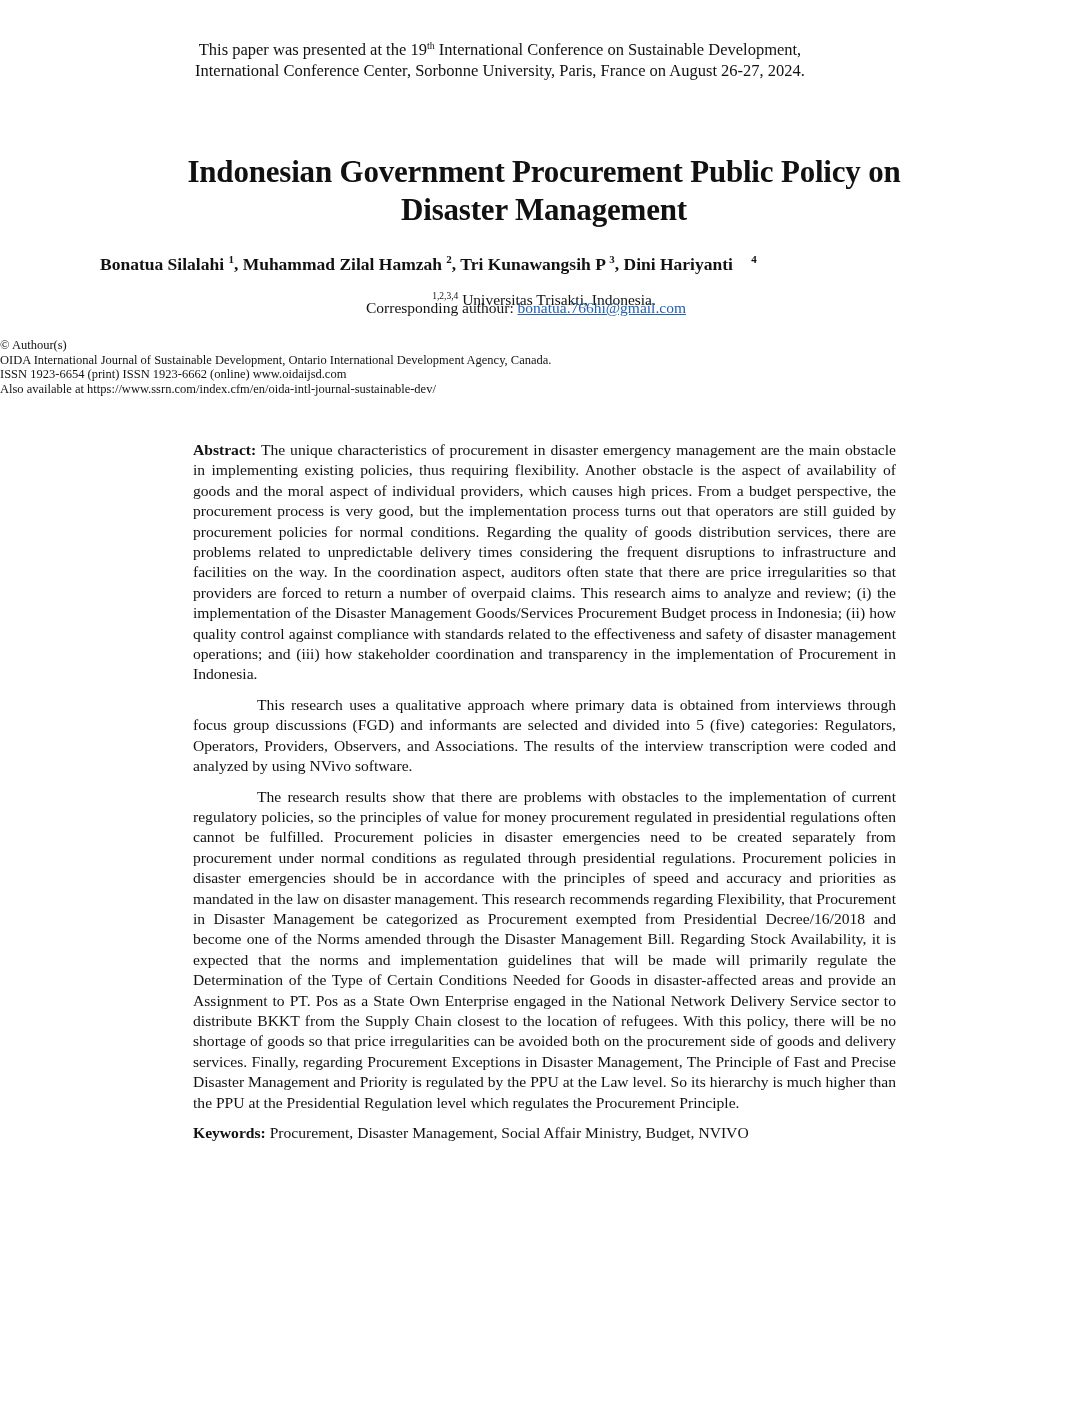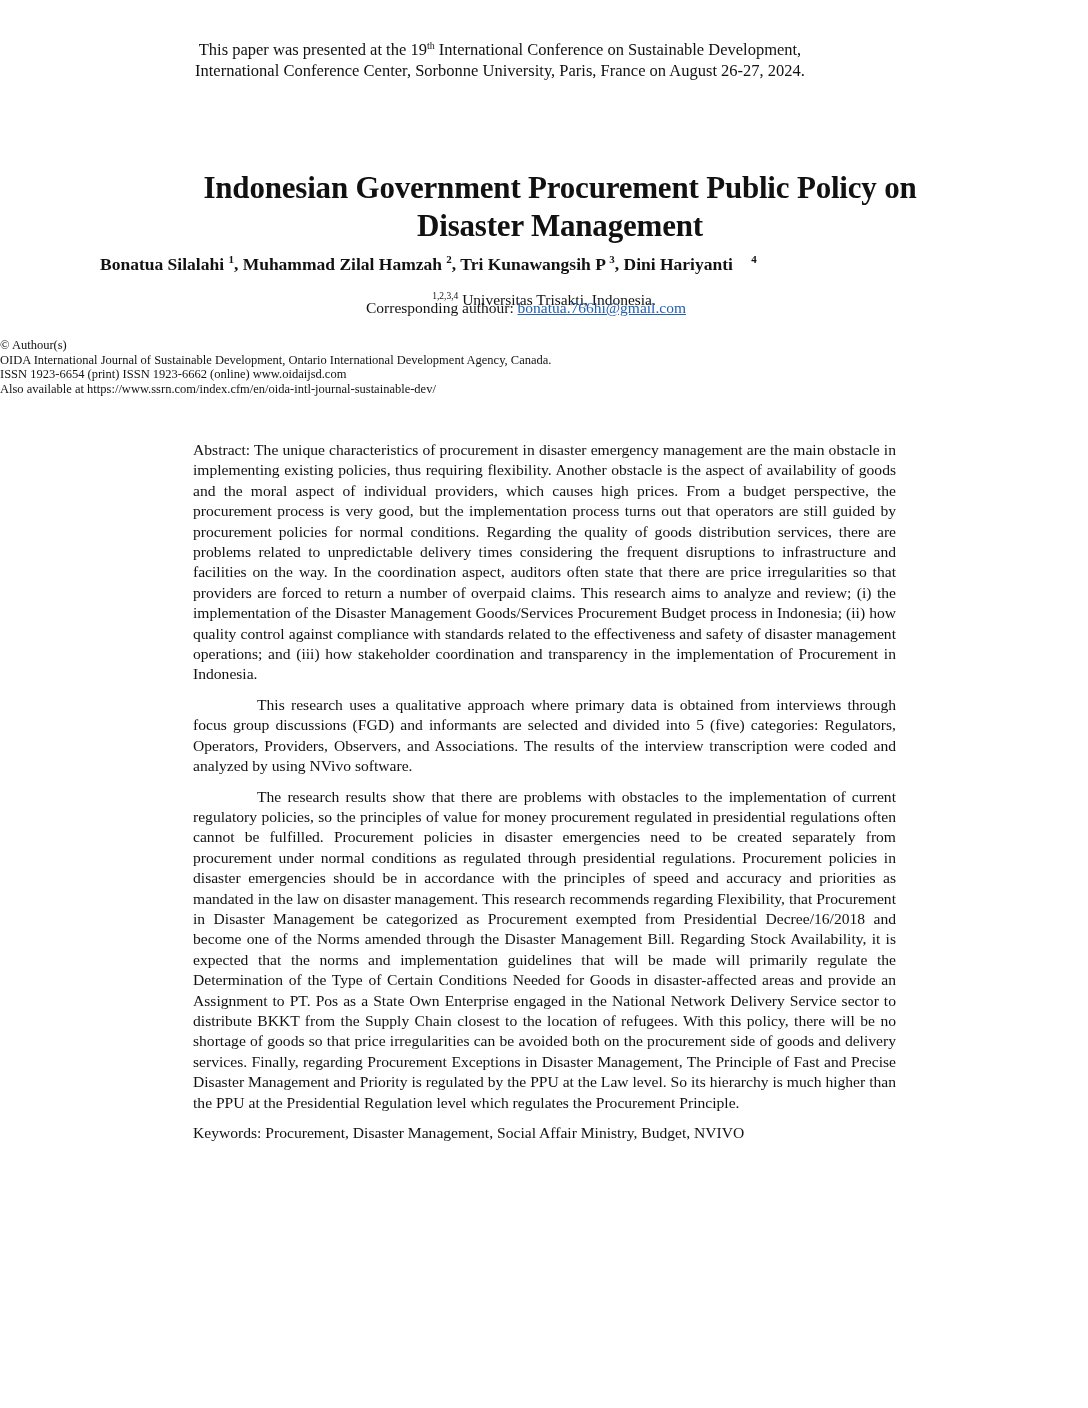--- a/index.html
+++ b/index.html
@@ -8,21 +8,21 @@
       font-family: "Liberation Serif", "DejaVu Serif", serif; color: #111;
     }
     .header-note {
       position: absolute; top: 39px; left: 0; width: 1000px;
       text-align: center; font-size: 16.5px; line-height: 21px;
     }
     .header-note sup { font-size: 10px; vertical-align: 6px; line-height: 0; }
     .title {
       position: absolute; top: 153px; left: 100px; width: 888px;
       text-align: center; font-weight: bold; font-size: 31px; line-height: 38px;
-      letter-spacing: -0.2px; margin: 16px;
+      letter-spacing: -0.2px; margin: 0;
     }
     .authors {
       position: absolute; top: 253px; left: 100px; width: 888px;
       text-align: left; font-weight: bold; font-size: 17.5px; line-height: 22px;
       white-space: nowrap;
     }
     .authors sup { font-size: 11px; vertical-align: 7px; line-height: 0; }
     .authors .last-sup { margin-left: 14px; }
     .affil {
       position: absolute; top: 290px; left: 0; width: 1088px;
@@ -37,21 +37,21 @@
     .copyright-block {
       position: absolute; top: 338px; left: 0; width: 1088px;
       text-align: left; font-size: 12.5px; line-height: 14.5px;
     }
     .abstract {
       position: absolute; top: 440px; left: 193px; width: 703px;
       font-size: 15.6px; line-height: 20.4px; text-align: justify;
     }
     .abstract p { margin: 0 0 10px 0; }
     .abstract p.indent { text-indent: 64px; }
-    .abstract b { font-weight: normal; }
+    .abstract b { font-weight: bold; }
     .keywords { margin-top: 2px !important; }
   </style>
 </head>
 <body>
 
 <div class="header-note">
   <div><span>This paper was presented at the 19</span><sup>th</sup><span> International Conference on Sustainable Development,</span></div>
   <div>International Conference Center, Sorbonne University, Paris, France on August 26-27, 2024.</div>
 </div>
 

